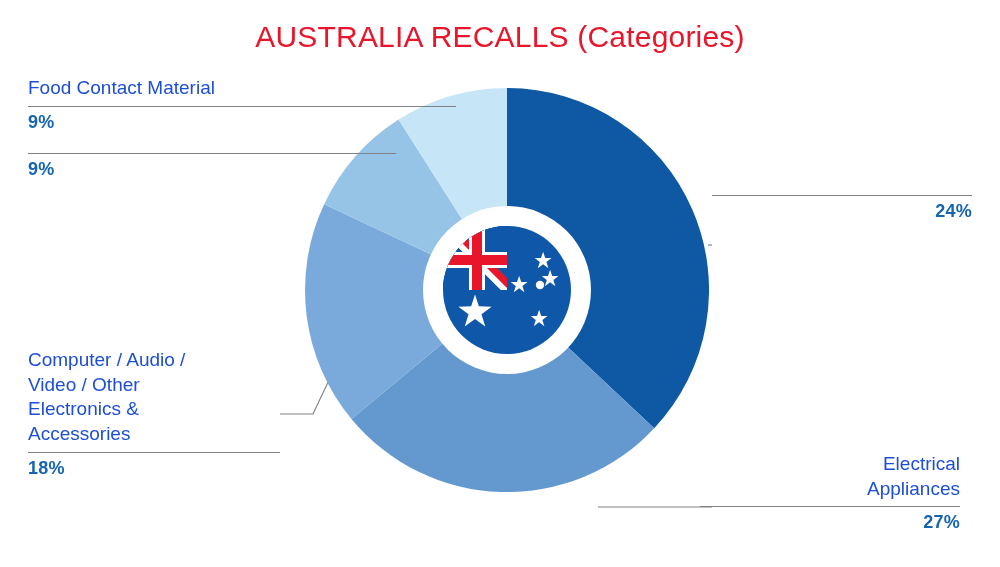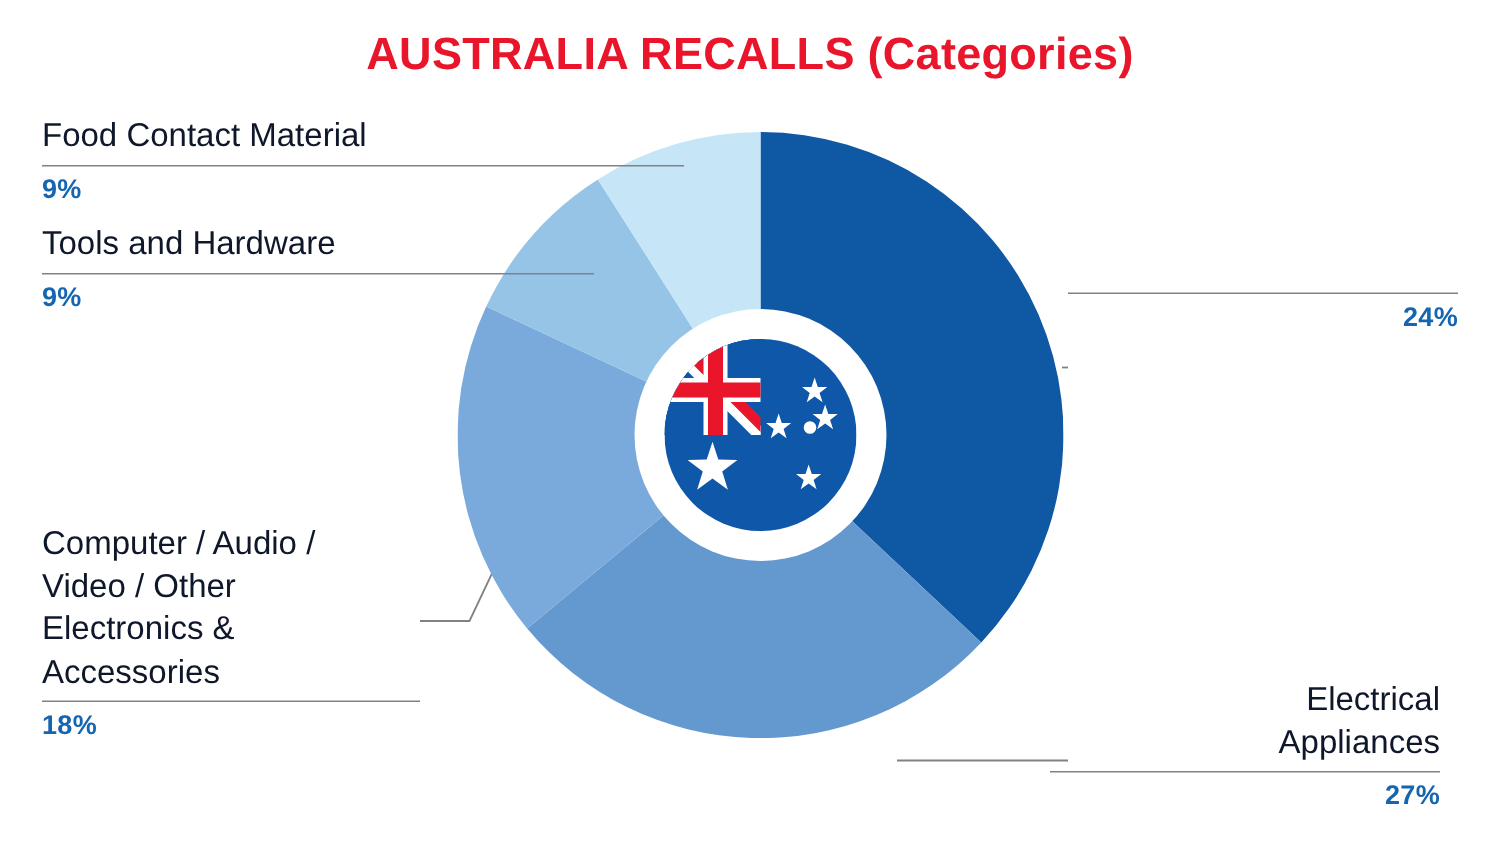--- a/index.html
+++ b/index.html
@@ -17,40 +17,40 @@
   }
 
   
   #chart-title {
     position: absolute;
     top: 20px;
     left: 0;
     width: 1000px;
     text-align: center;
     font-size: 30px;
-    font-weight: bold;
+    font-weight: normal;
     letter-spacing: 0.2px;
     color: #e8152b;
   }
 
   
   #pie-wrap {
     position: absolute;
     left: 305px;
     top: 88px;
     width: 404px;
     height: 404px;
   }
   #pie-svg { display: block; }
 
   
   .callout { position: absolute; }
   .callout .label-text {
-    font-size: 22px;
-    color: #0f172a;
+    font-size: 19px;
+    color: #1d4ed8;
     line-height: 1.30;
     white-space: pre-line;
   }
   .callout .rule {
     height: 1px;
     background: #808285;
     margin-top: 5px;
     margin-bottom: 5px;
   }
   .callout .pct {
@@ -158,21 +158,20 @@
   </svg>
 </div>
 
 <div class="callout left" id="callout-food">
   <div class="label-text">Food Contact Material</div>
   <div class="rule"></div>
   <div class="pct">9%</div>
 </div>
 
 <div class="callout left" id="callout-tools">
-  <div class="label-text">Tools and Hardware</div>
   <div class="rule"></div>
   <div class="pct">9%</div>
 </div>
 
 <div class="callout left" id="callout-computer">
   <div class="label-text">Computer / Audio /
 Video / Other
 Electronics &amp;
 Accessories</div>
   <div class="rule"></div>

